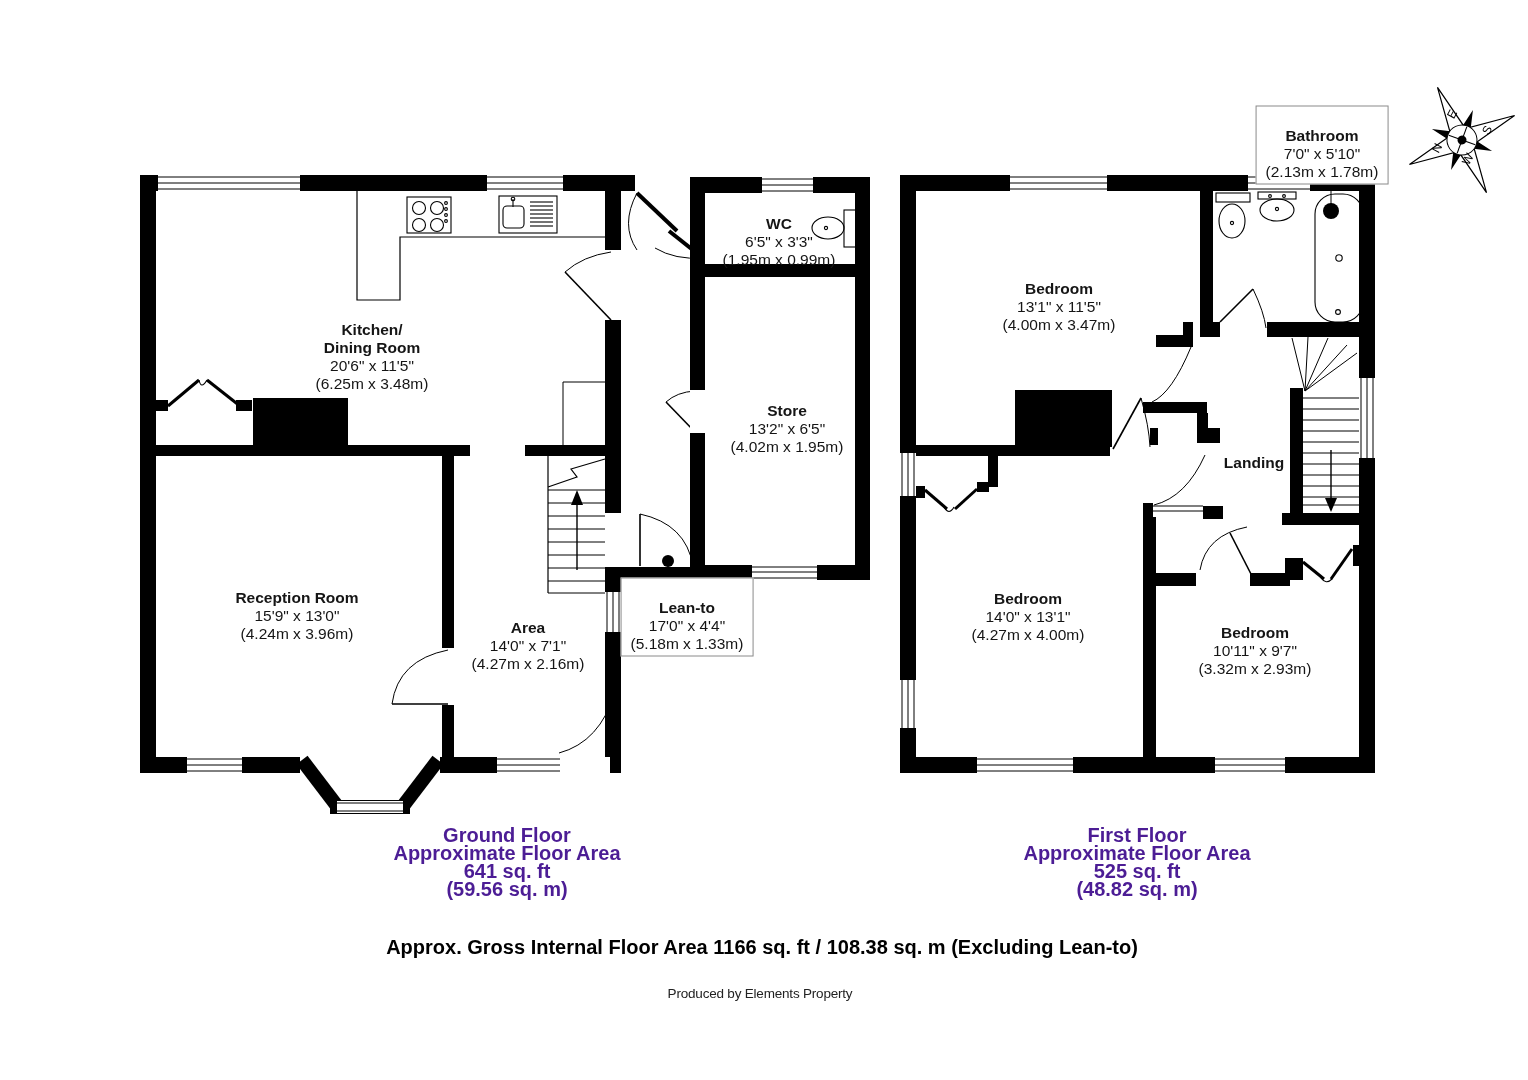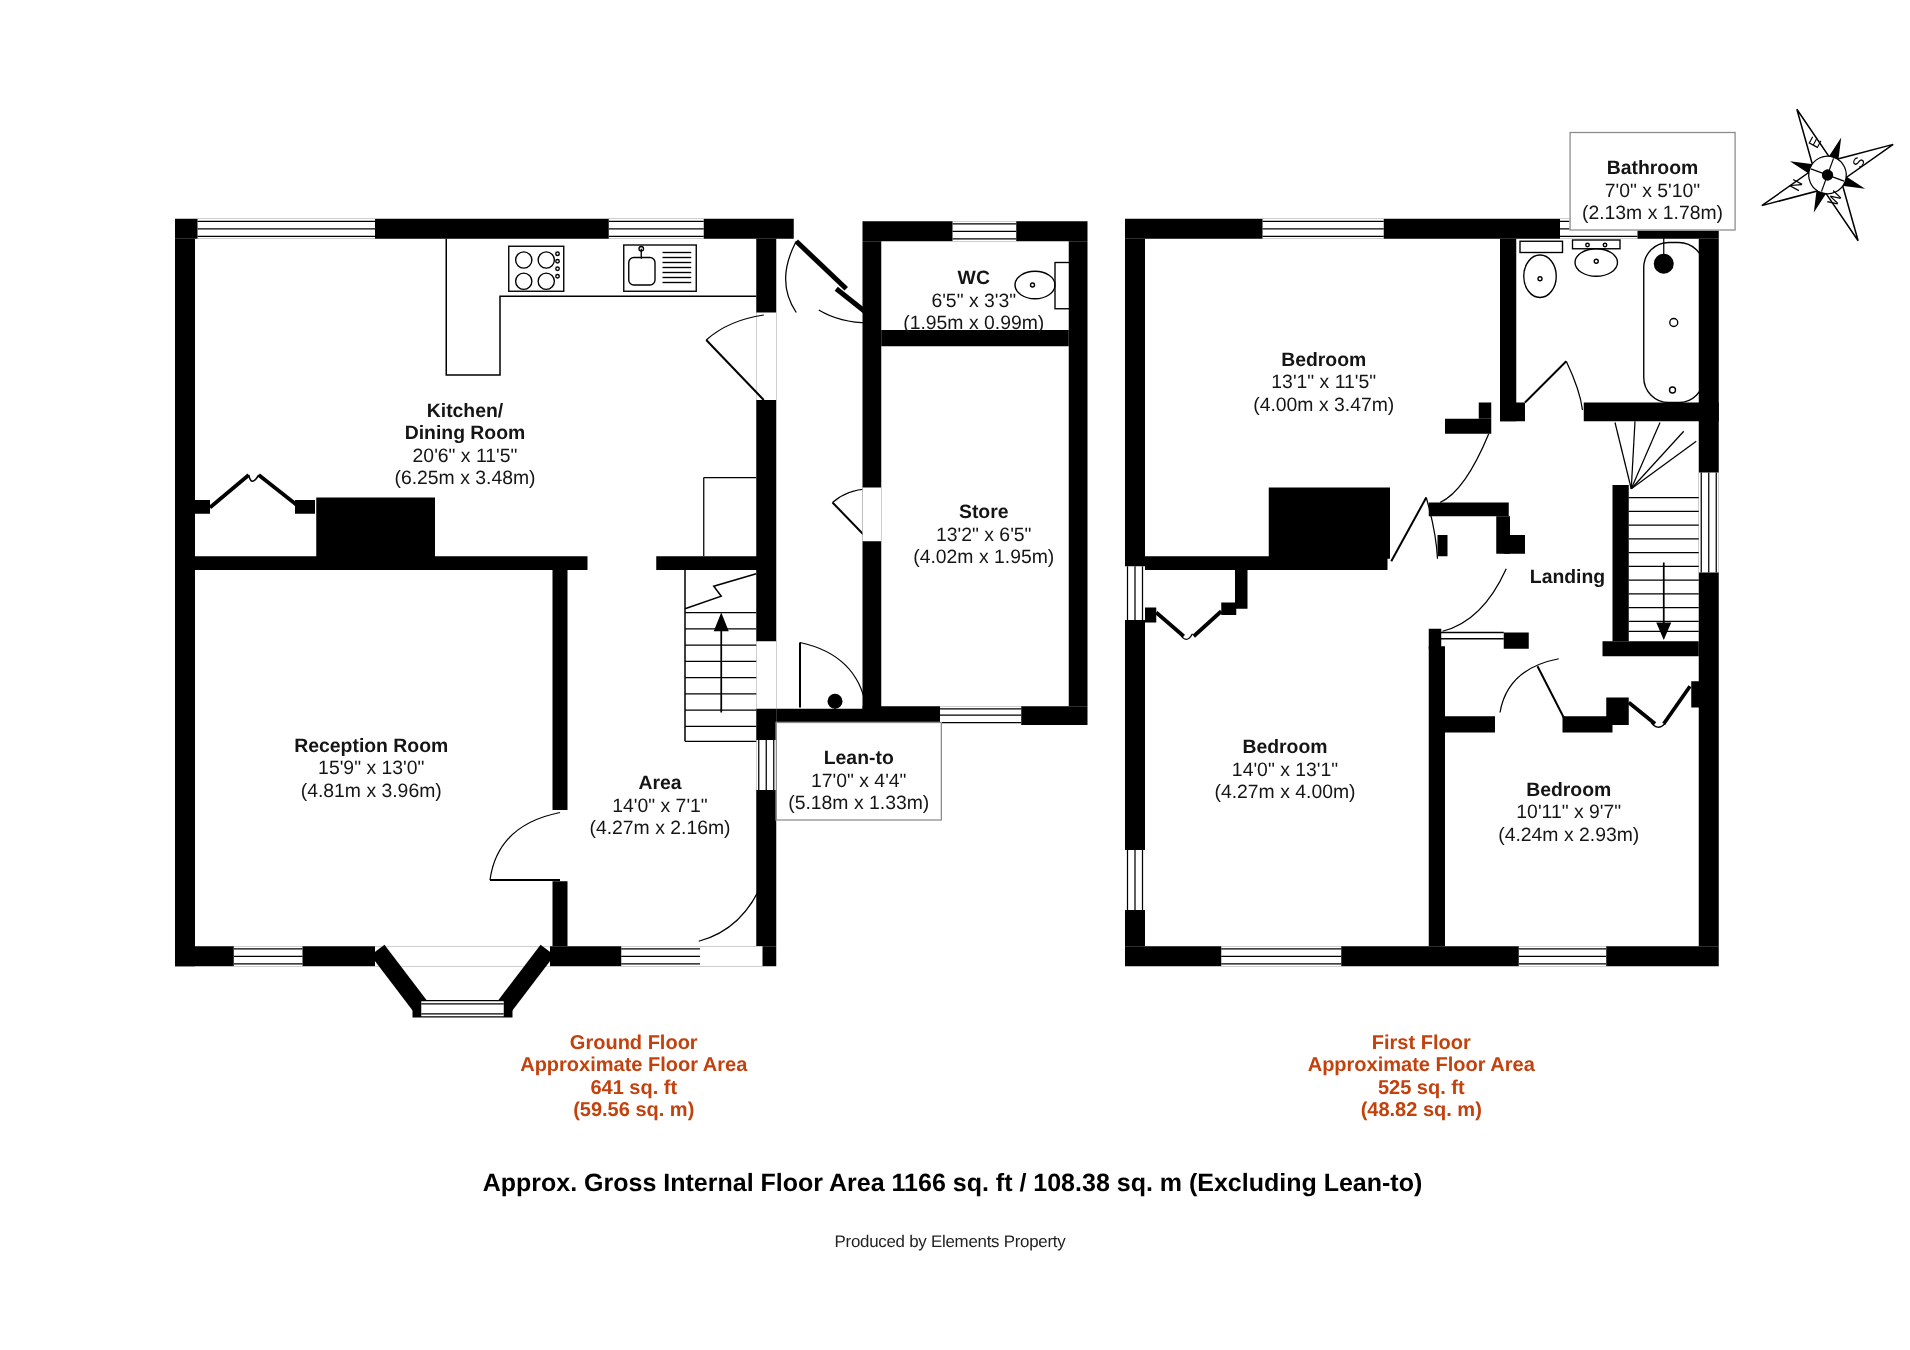--- a/index.html
+++ b/index.html
@@ -5,21 +5,21 @@
   html,body{margin:0;padding:0;background:#fff;}
   .canvas{position:relative;width:1528px;height:1080px;background:#fff;overflow:hidden;
           font-family:"Liberation Sans", sans-serif;color:#111;}
   .canvas svg{position:absolute;left:0;top:0;}
   .room-label{position:absolute;transform:translate(-50%,-50%);text-align:center;
               font-size:15.5px;line-height:18px;white-space:nowrap;color:#151515;}
   .room-label .rn{display:block;font-weight:bold;white-space:pre-line;margin-top:19px;}
   .room-label .rd{display:block;}
   .boxed{border:1.2px solid #8a8a8a;background:#fff;padding:1px 9px 3px 9px;}
   .caption{position:absolute;transform:translate(-50%,-50%);text-align:center;
-           font-size:16px;font-weight:bold;line-height:18px;white-space:nowrap;color:#c2410c;}
+           font-size:20px;font-weight:bold;line-height:18px;white-space:nowrap;color:#4c1d95;}
   .caption span{display:block;}
   .footer-title{position:absolute;transform:translate(-50%,-50%);font-size:20px;font-weight:bold;white-space:nowrap;color:#000000;}
   .footer-sub{position:absolute;transform:translate(-50%,-50%);font-size:13.5px;white-space:nowrap;color:#222;
               font-stretch:condensed;letter-spacing:-0.2px;}
 </style>
 </head>
 <body>
 
 <div class="canvas">
 
@@ -322,21 +322,21 @@
   <div class="room-label" style="left:372px;top:347px">
     <span class="rn">Kitchen/
 Dining Room</span>
     <span class="rd">20'6" x 11'5"</span>
     <span class="rd">(6.25m x 3.48m)</span>
   </div>
 
   <div class="room-label" style="left:297px;top:606px">
     <span class="rn">Reception Room</span>
     <span class="rd">15'9" x 13'0"</span>
-    <span class="rd">(4.81m x 3.96m)</span>
+    <span class="rd">(4.24m x 3.96m)</span>
   </div>
 
   <div class="room-label" style="left:528px;top:636px">
     <span class="rn">Area</span>
     <span class="rd">14'0" x 7'1"</span>
     <span class="rd">(4.27m x 2.16m)</span>
   </div>
 
   <div class="room-label" style="left:779px;top:232px">
     <span class="rn">WC</span>
@@ -370,21 +370,21 @@
 
   <div class="room-label" style="left:1028px;top:607px">
     <span class="rn">Bedroom</span>
     <span class="rd">14'0" x 13'1"</span>
     <span class="rd">(4.27m x 4.00m)</span>
   </div>
 
   <div class="room-label" style="left:1255px;top:641px">
     <span class="rn">Bedroom</span>
     <span class="rd">10'11" x 9'7"</span>
-    <span class="rd">(4.24m x 2.93m)</span>
+    <span class="rd">(3.32m x 2.93m)</span>
   </div>
 
   <div class="room-label" style="left:1254px;top:453px">
     <span class="rn">Landing</span>
   </div>
 
   <div class="caption" style="left:507px;top:862px">
     <span>Ground Floor</span>
     <span>Approximate Floor Area</span>
     <span>641 sq. ft</span>

